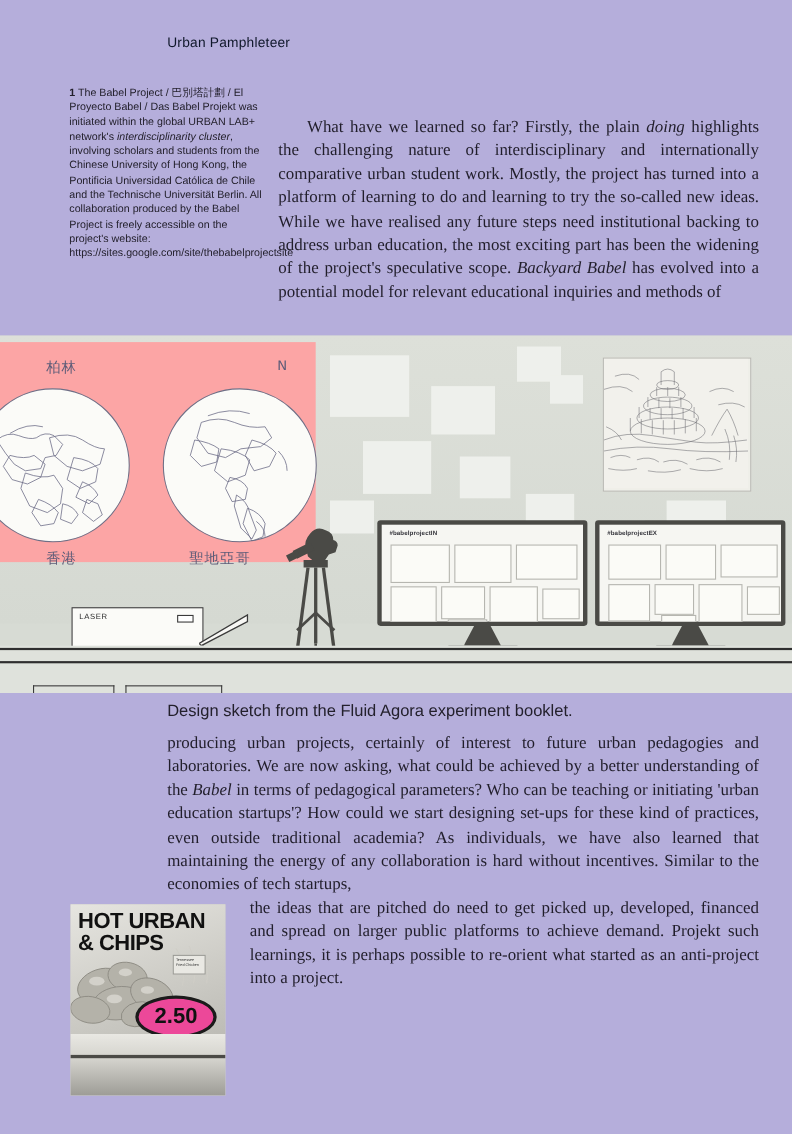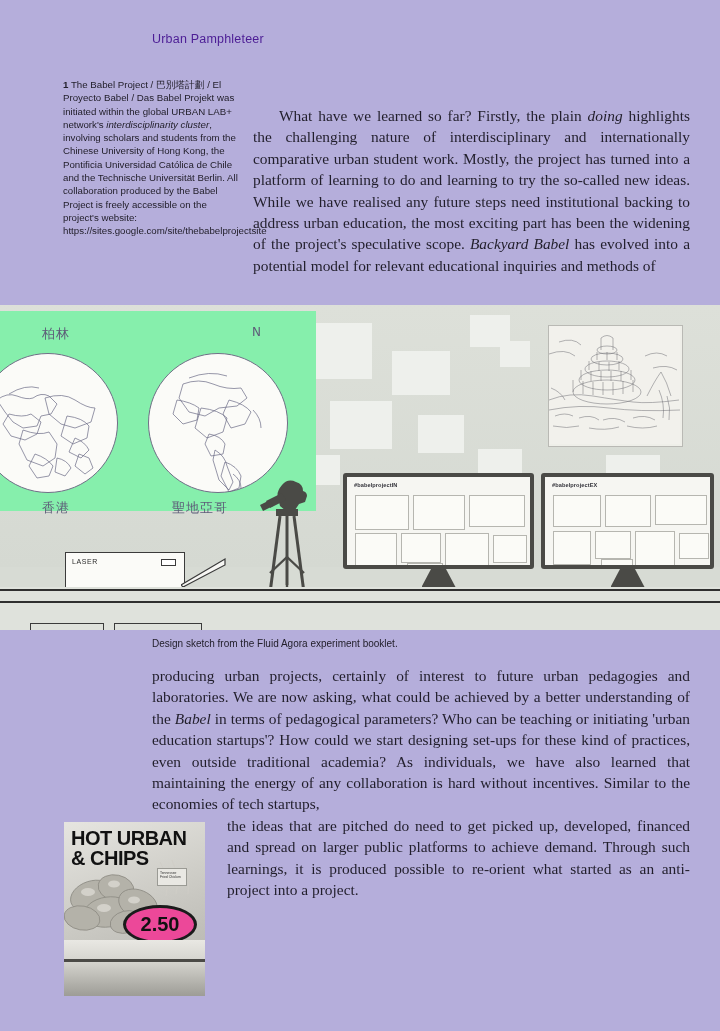--- a/index.html
+++ b/index.html
@@ -16,21 +16,21 @@
   }
 
   
   .running-head {
     position: absolute;
     left: 152px;
     top: 32px;
     font-family: "Liberation Sans", sans-serif;
     font-size: 12.5px;
     letter-spacing: 0.2px;
-    color: #4c1d95;
+    color: #0f172a;
   }
 
   
   .top-block {
     position: absolute;
     left: 0;
     top: 78px;
     width: 631px;
     height: 215px;
   }
@@ -86,22 +86,22 @@
   .wall {
     position: absolute;
     left: 0; top: 0;
     width: 720px; height: 262px;
     background: linear-gradient(180deg,#dde0d9 0%, #d5d9d2 100%);
   }
   
   .board {
     position: absolute;
     left: 0; top: 6px;
-    width: 316px; height: 200px;
-    background: #86efac;
+    width: 287px; height: 200px;
+    background: #fca5a5;
   }
   .globe {
     position: absolute;
     border: 1px solid #6f6f86;
     border-radius: 50%;
     background: #fbfbf8;
   }
   .globe.left  { left: -22px; top: 42px; width: 138px; height: 138px; }
   .globe.right { left: 148px; top: 42px; width: 138px; height: 138px; }
   .globe svg { position: absolute; left: 0; top: 0; }
@@ -242,21 +242,21 @@
   }
   .table-outline.t1 { left: 30px;  width: 72px; }
   .table-outline.t2 { left: 114px; width: 86px; }
 
   
   .caption {
     position: absolute;
     left: 152px;
     top: 638px;
     font-family: "Liberation Sans", sans-serif;
-    font-size: 10px;
+    font-size: 15px;
     color: #23202c;
   }
 
   
   .bottom-block {
     position: absolute;
     left: 152px;
     top: 665px;
     width: 538px;
     font-size: 15.4px;
@@ -506,21 +506,21 @@
   <div class="floor-line b"></div>
   <div class="table-outline t1"></div>
   <div class="table-outline t2"></div>
 
 </div>
 
 <div class="caption">Design sketch from the Fluid Agora experiment booklet.</div>
 
 <div class="bottom-block">
   <p><span>producing urban projects, certainly of interest to future urban pedagogies and laboratories. We are now asking, what could be achieved by a better understanding of the </span><i>Babel</i><span> in terms of pedagogical parameters? Who can be teaching or initiating 'urban education startups'? How could we start designing set-ups for these kind of practices, even outside traditional academia? As individuals, we have also learned that maintaining the energy of any collaboration is hard without incentives. Similar to the economies of tech startups,</span></p>
-  <p style="margin-left:75px;width:463px;"><span>the ideas that are pitched do need to get picked up, developed, financed and spread on larger public platforms to achieve demand. Through such learnings, it is produced possible to re-orient what started as an anti-project into a project.</span></p>
+  <p style="margin-left:75px;width:463px;"><span>the ideas that are pitched do need to get picked up, developed, financed and spread on larger public platforms to achieve demand. Projekt such learnings, it is perhaps possible to re-orient what started as an anti-project into a project.</span></p>
 </div>
 
 <div class="photo">
   <div class="sky"></div>
 
   <svg class="food" width="141" height="90" viewBox="0 0 141 90">
     <g fill="#b4b2a9" stroke="#8d8b83" stroke-width="0.8">
       <ellipse cx="28" cy="36" rx="22" ry="15" transform="rotate(-18 28 36)"></ellipse>
       <ellipse cx="52" cy="28" rx="18" ry="13" transform="rotate(12 52 28)"></ellipse>
       <ellipse cx="44" cy="52" rx="24" ry="15" transform="rotate(-8 44 52)"></ellipse>

